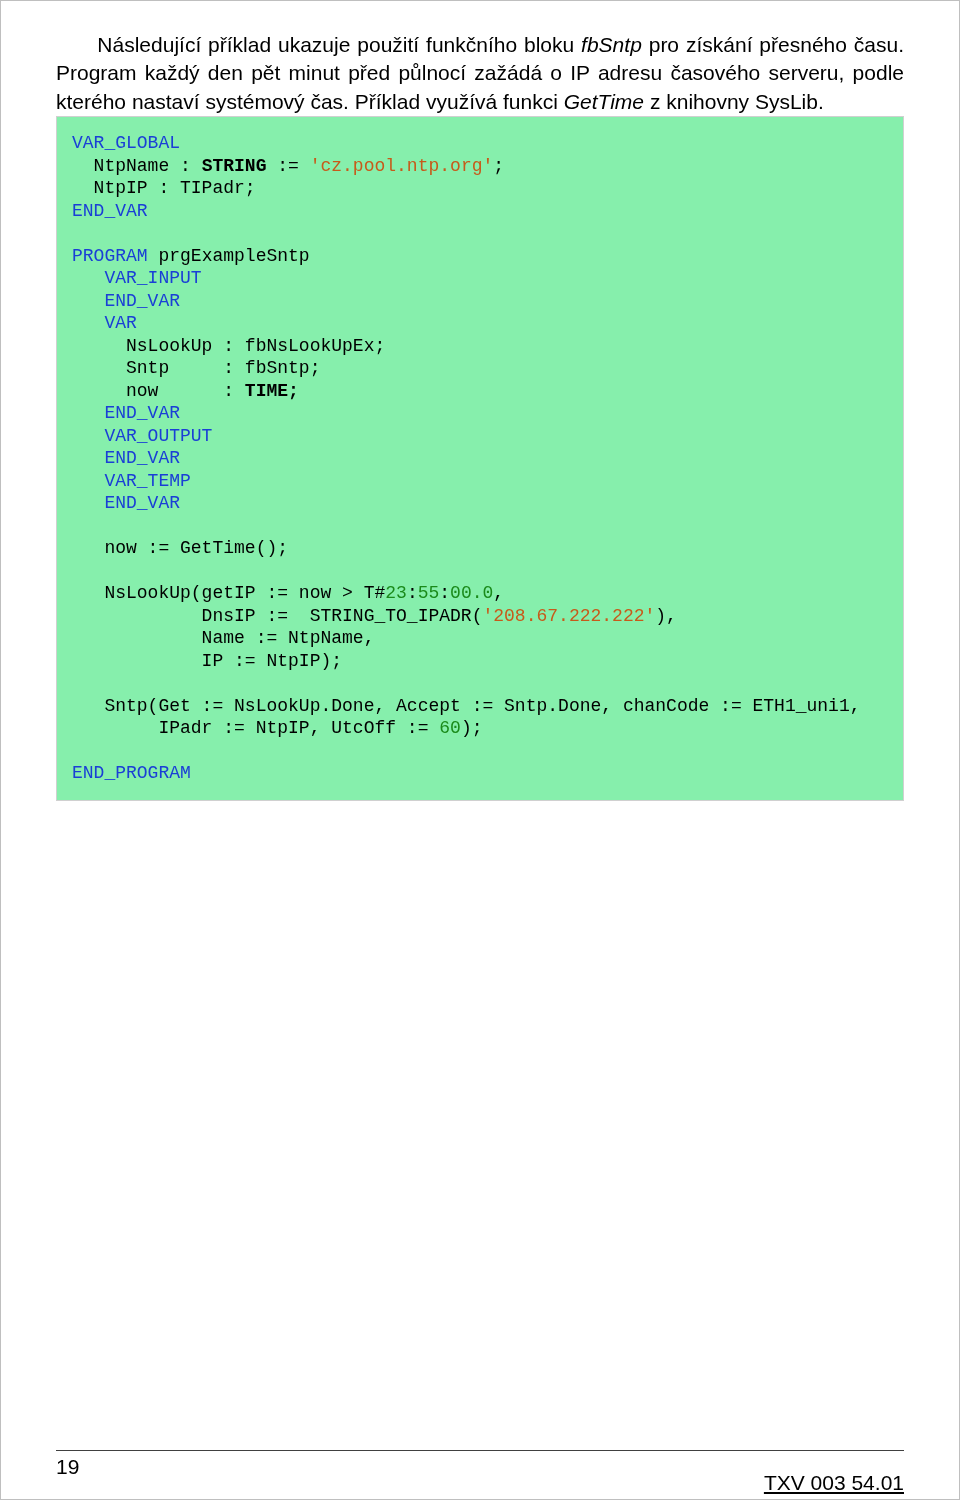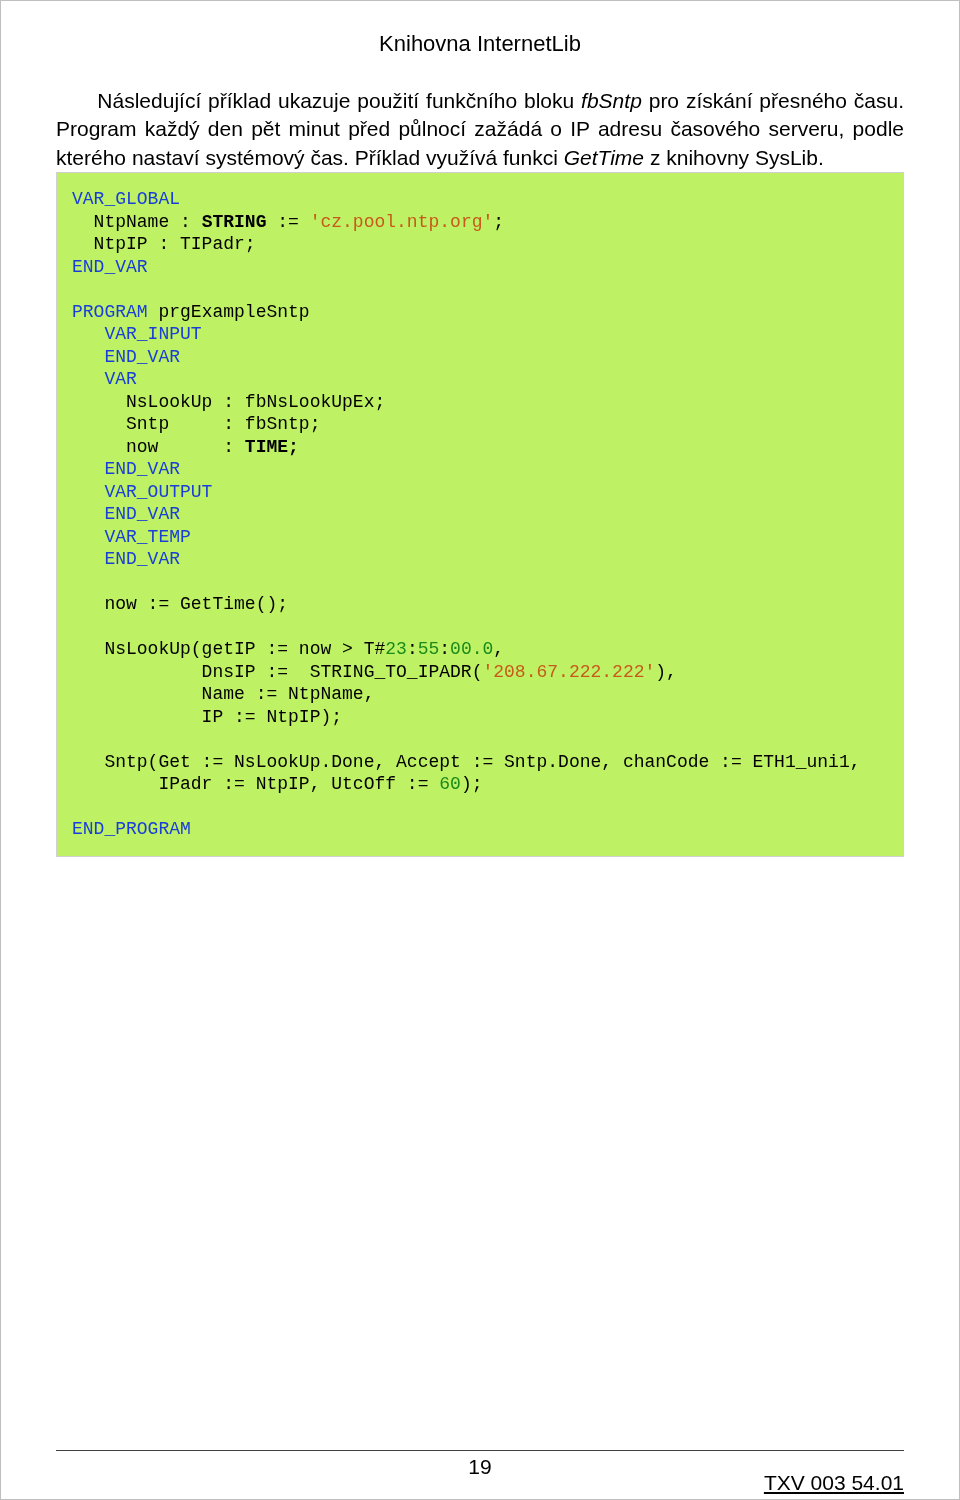--- a/index.html
+++ b/index.html
@@ -22,21 +22,21 @@
     text-align: center;
     font-size: 22px;
     margin-bottom: 30px;
   }
   .intro {
     font-size: 21px;
     text-align: justify;
     line-height: 1.35;
   }
   .codebox {
-    background: #bef264;
+    background: #86efac;
     border: 1px solid #d0d0d0;
     padding: 15px 15px 15px 15px;
     font-family: "Courier New", Courier, monospace;
     font-size: 18px;
     line-height: 1.25;
     white-space: pre;
     color: #000;
   }
   .codebox .kw   { color: #1a3fd6; }
   .codebox .str  { color: #c75a1a; }
@@ -44,29 +44,28 @@
   .codebox .bold { font-weight: bold; }
   .footer {
     position: absolute;
     bottom: 20px;
     left: 55px;
     right: 55px;
     font-size: 21px;
     border-top: 1px solid #404040;
     padding-top: 4px;
   }
-  .footer .pn { text-align: center; }
+  .footer .pn { text-align: left; }
   .footer .doc { position: absolute; right: 0; top: 20px; text-decoration: underline; }
 </style>
 </head>
 <body>
 
 <div class="page">
 
-  <div class="header-title">Knihovna InternetLib</div>
 
   <div class="intro">
     &nbsp;&nbsp;&nbsp;&nbsp;&nbsp;&nbsp;<span>Následující příklad ukazuje použití funkčního bloku </span><i>fbSntp</i><span> pro získání přesného času. Program každý den pět minut před půlnocí zažádá o IP adresu časového serveru, podle kterého nastaví systémový čas. Příklad využívá funkci </span><i>GetTime</i><span> z knihovny SysLib.</span>
   </div>
 
   <div class="codebox"><span class="kw">VAR_GLOBAL</span>
 <span>  NtpName : </span><span class="bold">STRING</span><span> := </span><span class="str">'cz.pool.ntp.org'</span><span>;</span>
 <span>  NtpIP : TIPadr;</span>
 <span class="kw">END_VAR</span>
 

